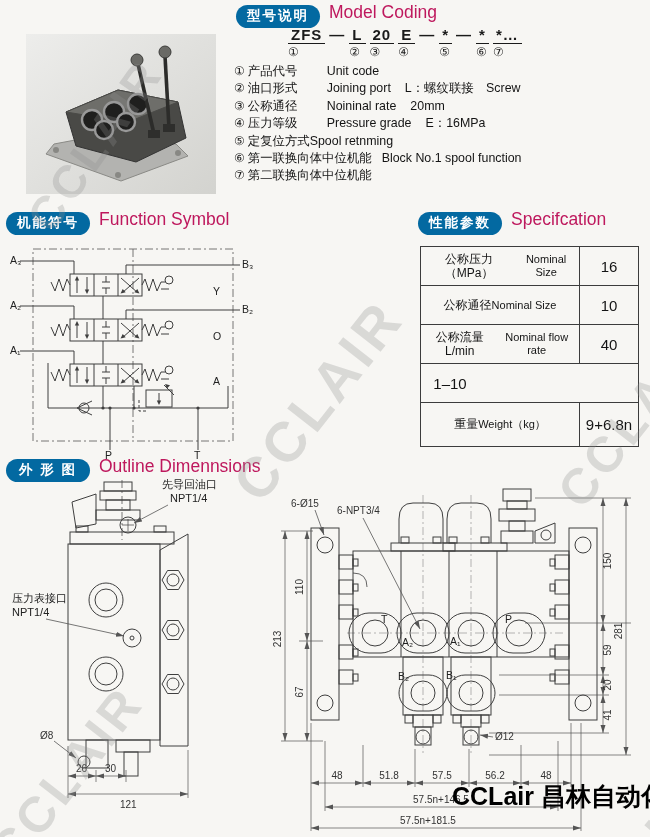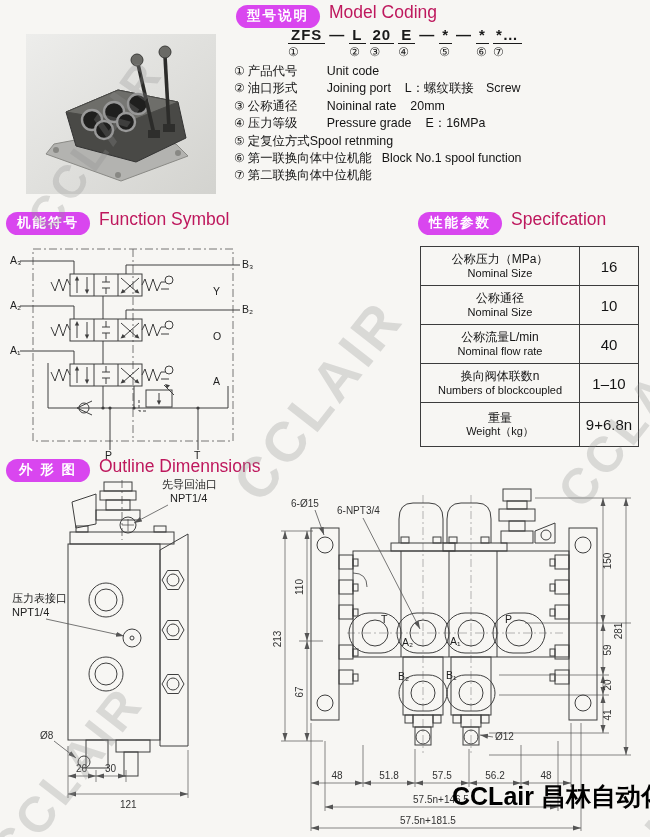--- a/index.html
+++ b/index.html
@@ -2,21 +2,21 @@
 <html><head>
 <meta charset="utf-8">
 <style>
   html,body{margin:0;padding:0}
   body{width:650px;height:837px;position:relative;overflow:hidden;
        background:#f7f6f3;font-family:"Liberation Sans",sans-serif;color:#141414}
   .abs{position:absolute}
   
   .sec-head{position:absolute;white-space:nowrap}
   .badge{display:inline-block;min-width:62px;text-align:center;padding:2.5px 11px;
-         border-radius:12px;background:#d946ef;color:#fff;font-size:13.5px;
+         border-radius:12px;background:#0369a1;color:#fff;font-size:13.5px;
          font-weight:bold;letter-spacing:2px}
   .sec-title{font-size:17.5px;color:#be185d;margin-left:9px;vertical-align:2px}
   
   .model-code{position:absolute;left:286px;top:27px;white-space:nowrap}
   .mcp{display:inline-block;text-align:left;margin:0 2px;vertical-align:top}
   .mcp .t{display:block;font-weight:bold;font-size:15px;line-height:16px;padding:0 3px;
           border-bottom:1.3px solid #1a1a1a;color:#1a1a1a;letter-spacing:1px}
   .mcp.dash .t{border-bottom:none;padding:0}
   .mcp .n{display:block;font-size:12px;line-height:15px;color:#1a1a1a;margin-top:1px}
   
@@ -25,22 +25,22 @@
   .mc-item .num{margin-right:3px;font-size:12px}
   .mc-item .cn4{display:inline-block;min-width:78px}
   .mc-item .en{margin-left:1px}
   .mc-item .en.nogap{margin-left:0}
   .mc-item .en.gap{margin-left:10px}
   .mc-item .code{margin-left:14px}
   
   .spec-table{position:absolute;left:420px;top:246px;width:217px;border:1.2px solid #3c3c3c;background:transparent}
   .spec-row{display:flex;border-bottom:1.2px solid #3c3c3c;height:38px}
   .spec-row:last-child{border-bottom:none;height:43px}
-  .spec-label{flex:1;border-right:1.2px solid #3c3c3c;display:flex;flex-direction:column;
-              justify-content:center;align-items:center;text-align:right;line-height:1.18;padding:1px 2px}
+  .spec-label{flex:1;border-right:1.2px solid #3c3c3c;display:flex;flex-direction:row;
+              justify-content:center;align-items:center;text-align:center;line-height:1.18;padding:1px 2px}
   .spec-cn{font-size:12px}
   .spec-en{font-size:11px}
   .spec-value{width:58px;display:flex;align-items:center;justify-content:center;font-size:15px}
   
   .logo{position:absolute;left:452px;top:780px;font-size:25px;font-weight:bold;color:#000;white-space:nowrap}
   
   .wm{position:absolute;color:#8f8f8f;opacity:.28;font-weight:bold;letter-spacing:4px;
       pointer-events:none;white-space:nowrap;z-index:9}
   svg text{font-family:"Liberation Sans",sans-serif}
   .dim{font-size:10px;fill:#333}
@@ -252,24 +252,20 @@
     <div class="spec-value">10</div>
   </div>
   <div class="spec-row">
     <div class="spec-label">
         <span class="spec-cn">公称流量L/min</span>
         <span class="spec-en">Nominal flow rate</span>
       </div>
     <div class="spec-value">40</div>
   </div>
   <div class="spec-row">
-    <div class="spec-label">
-        <span class="spec-cn">换向阀体联数n</span>
-        <span class="spec-en">Numbers of blockcoupled</span>
-      </div>
     <div class="spec-value">1–10</div>
   </div>
   <div class="spec-row">
     <div class="spec-label">
         <span class="spec-cn">重量</span>
         <span class="spec-en">Weight（kg）</span>
       </div>
     <div class="spec-value">9+6.8n</div>
   </div>
 </div>

